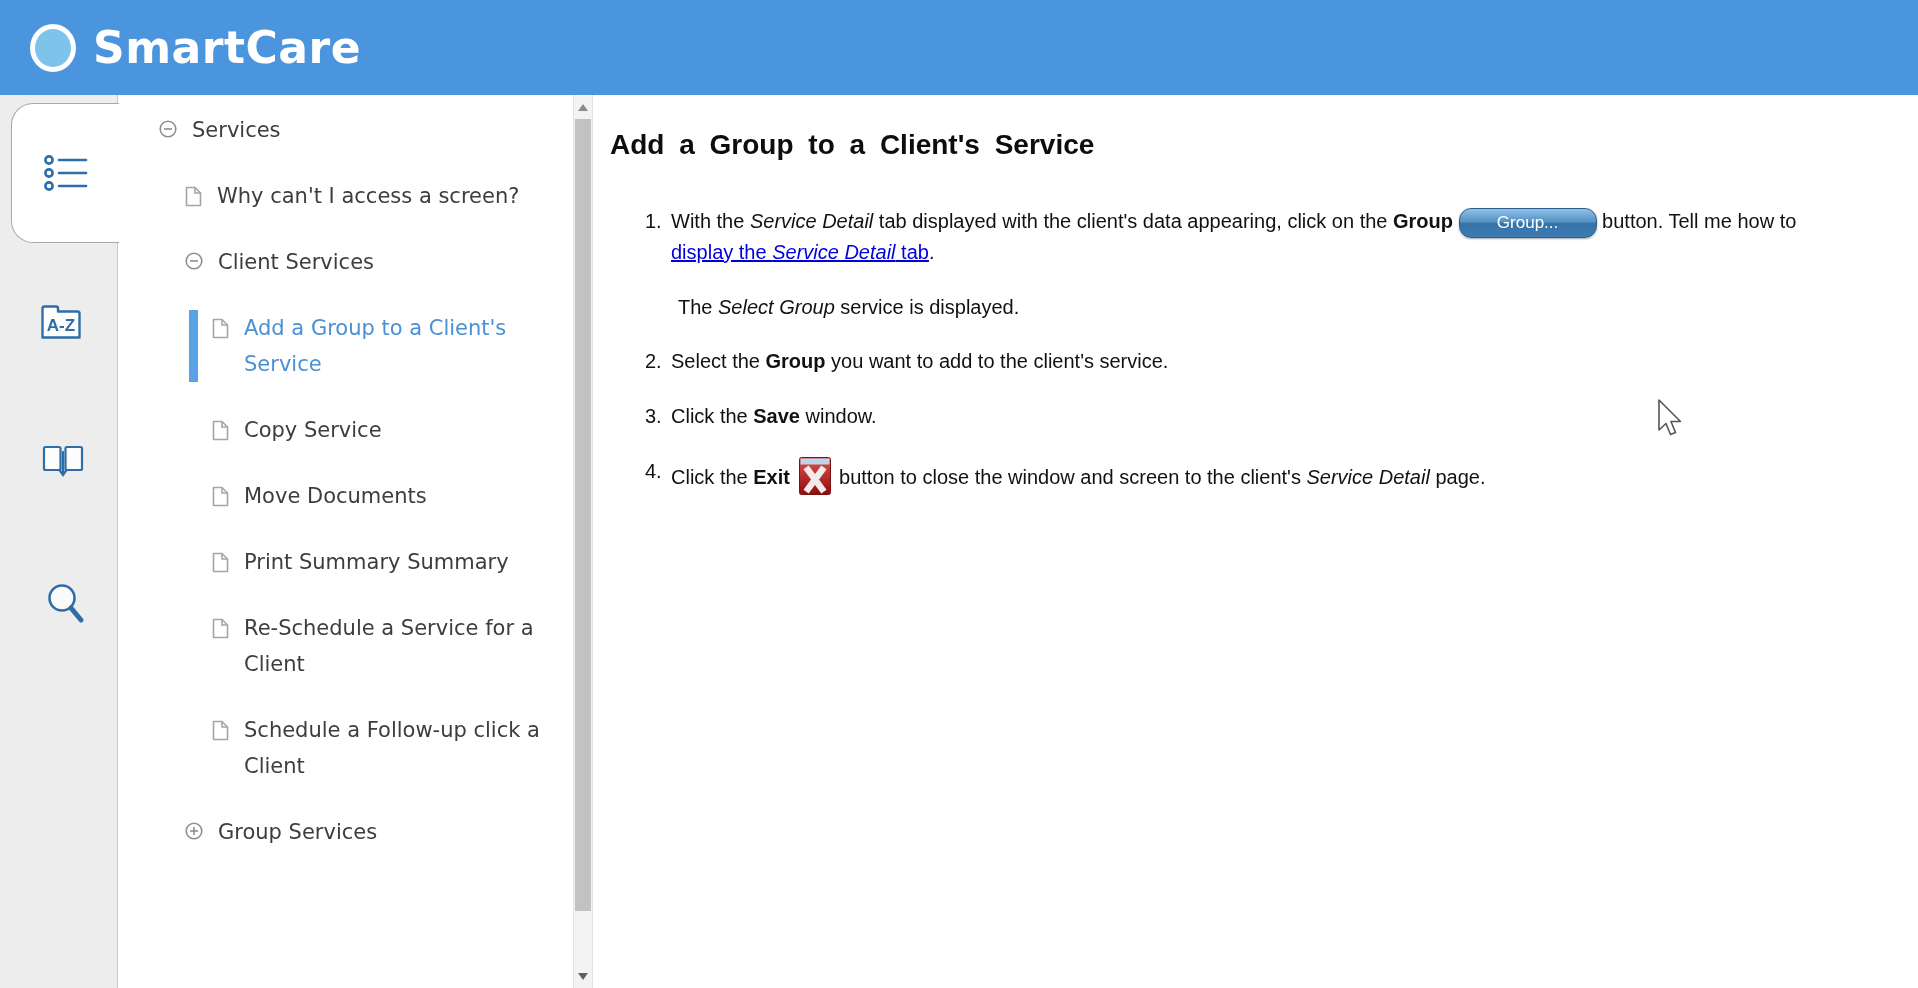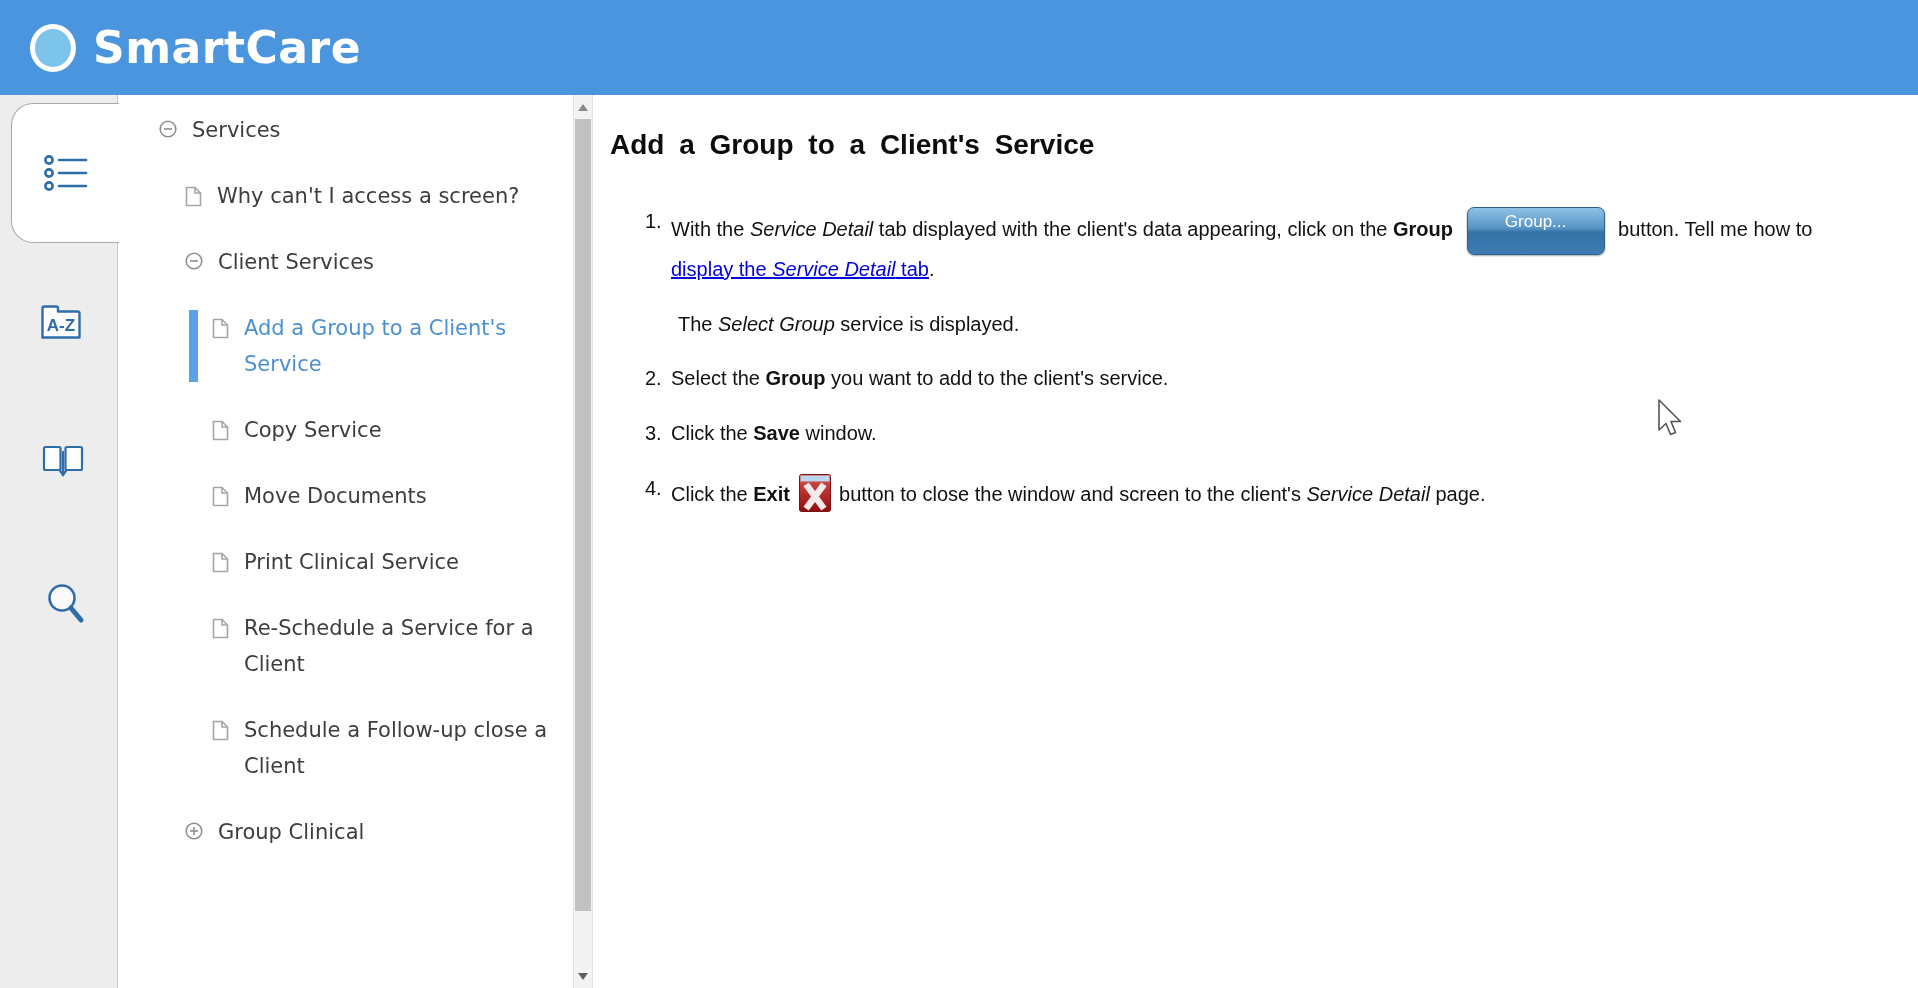--- a/index.html
+++ b/index.html
@@ -62,23 +62,23 @@
   .main h1 { font-size:28px; font-weight:bold; word-spacing:7px; margin:4px 0 46px 0; color:#0d0d0d; }
   .blocks { margin-left:35px; font-size:20px; line-height:28px; }
   .step { position:relative; padding-left:26px; margin-bottom:27px; max-width:1250px; }
   .step:last-child { margin-top:14px; }
   .step-num { position:absolute; left:0; top:0; }
   .note { margin:14px 0 26px 33px; }
   .b { font-weight:bold; }
   .i { font-style:italic;text-align:right; }
   .link { color:#0000dd; text-decoration:underline; cursor:pointer; }
 
-  .group-btn { display:inline-block; width:138px; height:48px; border:1px solid #2c5f8f;
-               border-radius:7px; text-align:center; color:#fff; font-size:17px;
-               line-height:28px; vertical-align:middle; margin:0 8px;
+  .group-btn { display:inline-block; width:138px; height:30px; border:1px solid #2c5f8f;
+               border-radius:12px; text-align:center; color:#fff; font-size:17px;
+               line-height:28px; vertical-align:middle; margin:0 0;
                background:linear-gradient(180deg,#90c1e5 0%,#5592c4 45%,#3572a6 52%,#3d7cb4 100%);
                box-shadow:0 1px 2px rgba(0,0,0,0.35); }
   .exit-icon { display:inline-block; vertical-align:-11px; margin:0 3px; line-height:0; }
 
   .cursor { position:absolute; left:1657px; top:399px; z-index:9; pointer-events:none; }
 </style>
 </head>
 <body>
 <div id="stage">
 
@@ -182,49 +182,49 @@
         </span>
         <span class="tree-label">Move Documents</span>
       </div>
       <div class="tree-item lvl2">
         <span class="t-icon">
           <svg width="17" height="21" viewBox="0 0 17 21">
             <path d="M1.5 1.5 H10 L15.5 7 V19.5 H1.5 Z" fill="#fff" stroke="#a5a5a5" stroke-width="1.6" stroke-linejoin="round"></path>
             <path d="M10 1.5 V7 H15.5" fill="none" stroke="#a5a5a5" stroke-width="1.6"></path>
           </svg>
         </span>
-        <span class="tree-label">Print Clinical Service</span>
+        <span class="tree-label">Print Summary Summary</span>
       </div>
       <div class="tree-item lvl2">
         <span class="t-icon">
           <svg width="17" height="21" viewBox="0 0 17 21">
             <path d="M1.5 1.5 H10 L15.5 7 V19.5 H1.5 Z" fill="#fff" stroke="#a5a5a5" stroke-width="1.6" stroke-linejoin="round"></path>
             <path d="M10 1.5 V7 H15.5" fill="none" stroke="#a5a5a5" stroke-width="1.6"></path>
           </svg>
         </span>
         <span class="tree-label">Re-Schedule a Service for a Client</span>
       </div>
       <div class="tree-item lvl2">
         <span class="t-icon">
           <svg width="17" height="21" viewBox="0 0 17 21">
             <path d="M1.5 1.5 H10 L15.5 7 V19.5 H1.5 Z" fill="#fff" stroke="#a5a5a5" stroke-width="1.6" stroke-linejoin="round"></path>
             <path d="M10 1.5 V7 H15.5" fill="none" stroke="#a5a5a5" stroke-width="1.6"></path>
           </svg>
         </span>
-        <span class="tree-label">Schedule a Follow-up close a Client</span>
+        <span class="tree-label">Schedule a Follow-up click a Client</span>
       </div>
       <div class="tree-item lvl1">
         <span class="t-icon">
           <svg width="18" height="18" viewBox="0 0 18 18">
             <circle cx="9" cy="9" r="7.8" fill="#fff" stroke="#8f8f8f" stroke-width="1.6"></circle>
             <line x1="5" y1="9" x2="13" y2="9" stroke="#8f8f8f" stroke-width="1.6"></line>
             <line x1="9" y1="5" x2="9" y2="13" stroke="#8f8f8f" stroke-width="1.6"></line>
           </svg>
         </span>
-        <span class="tree-label">Group Clinical</span>
+        <span class="tree-label">Group Services</span>
       </div>
     </div>
 
 <div class="sbar">
   <div class="sb-up">
         <div class="tri-up"></div>
       </div>
   <div class="sb-thumb"></div>
   <div class="sb-down">
         <div class="tri-down"></div>

